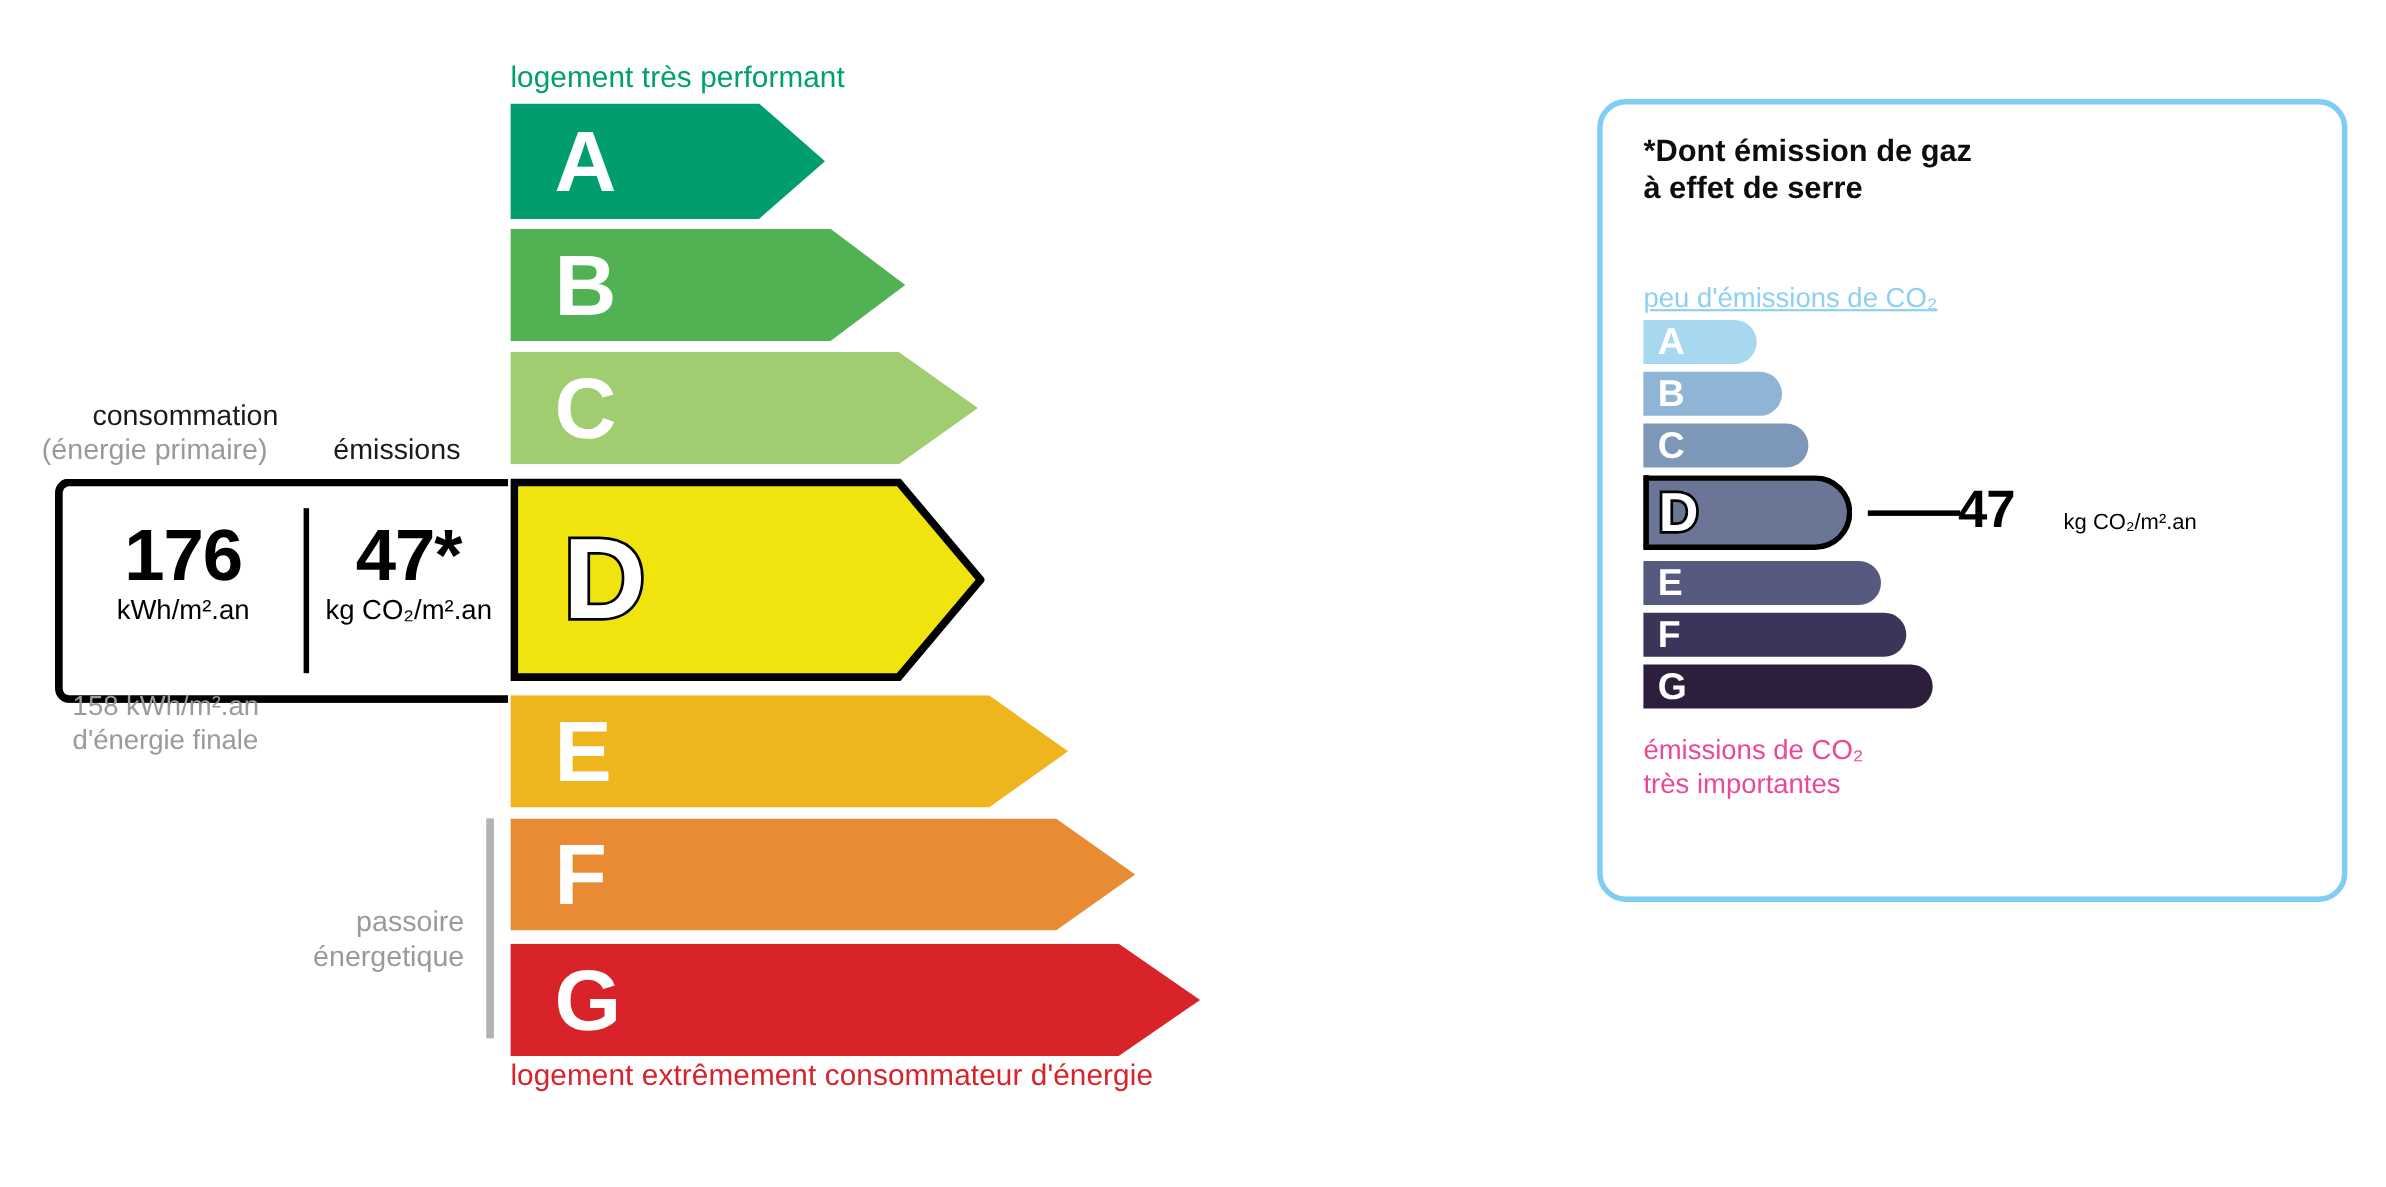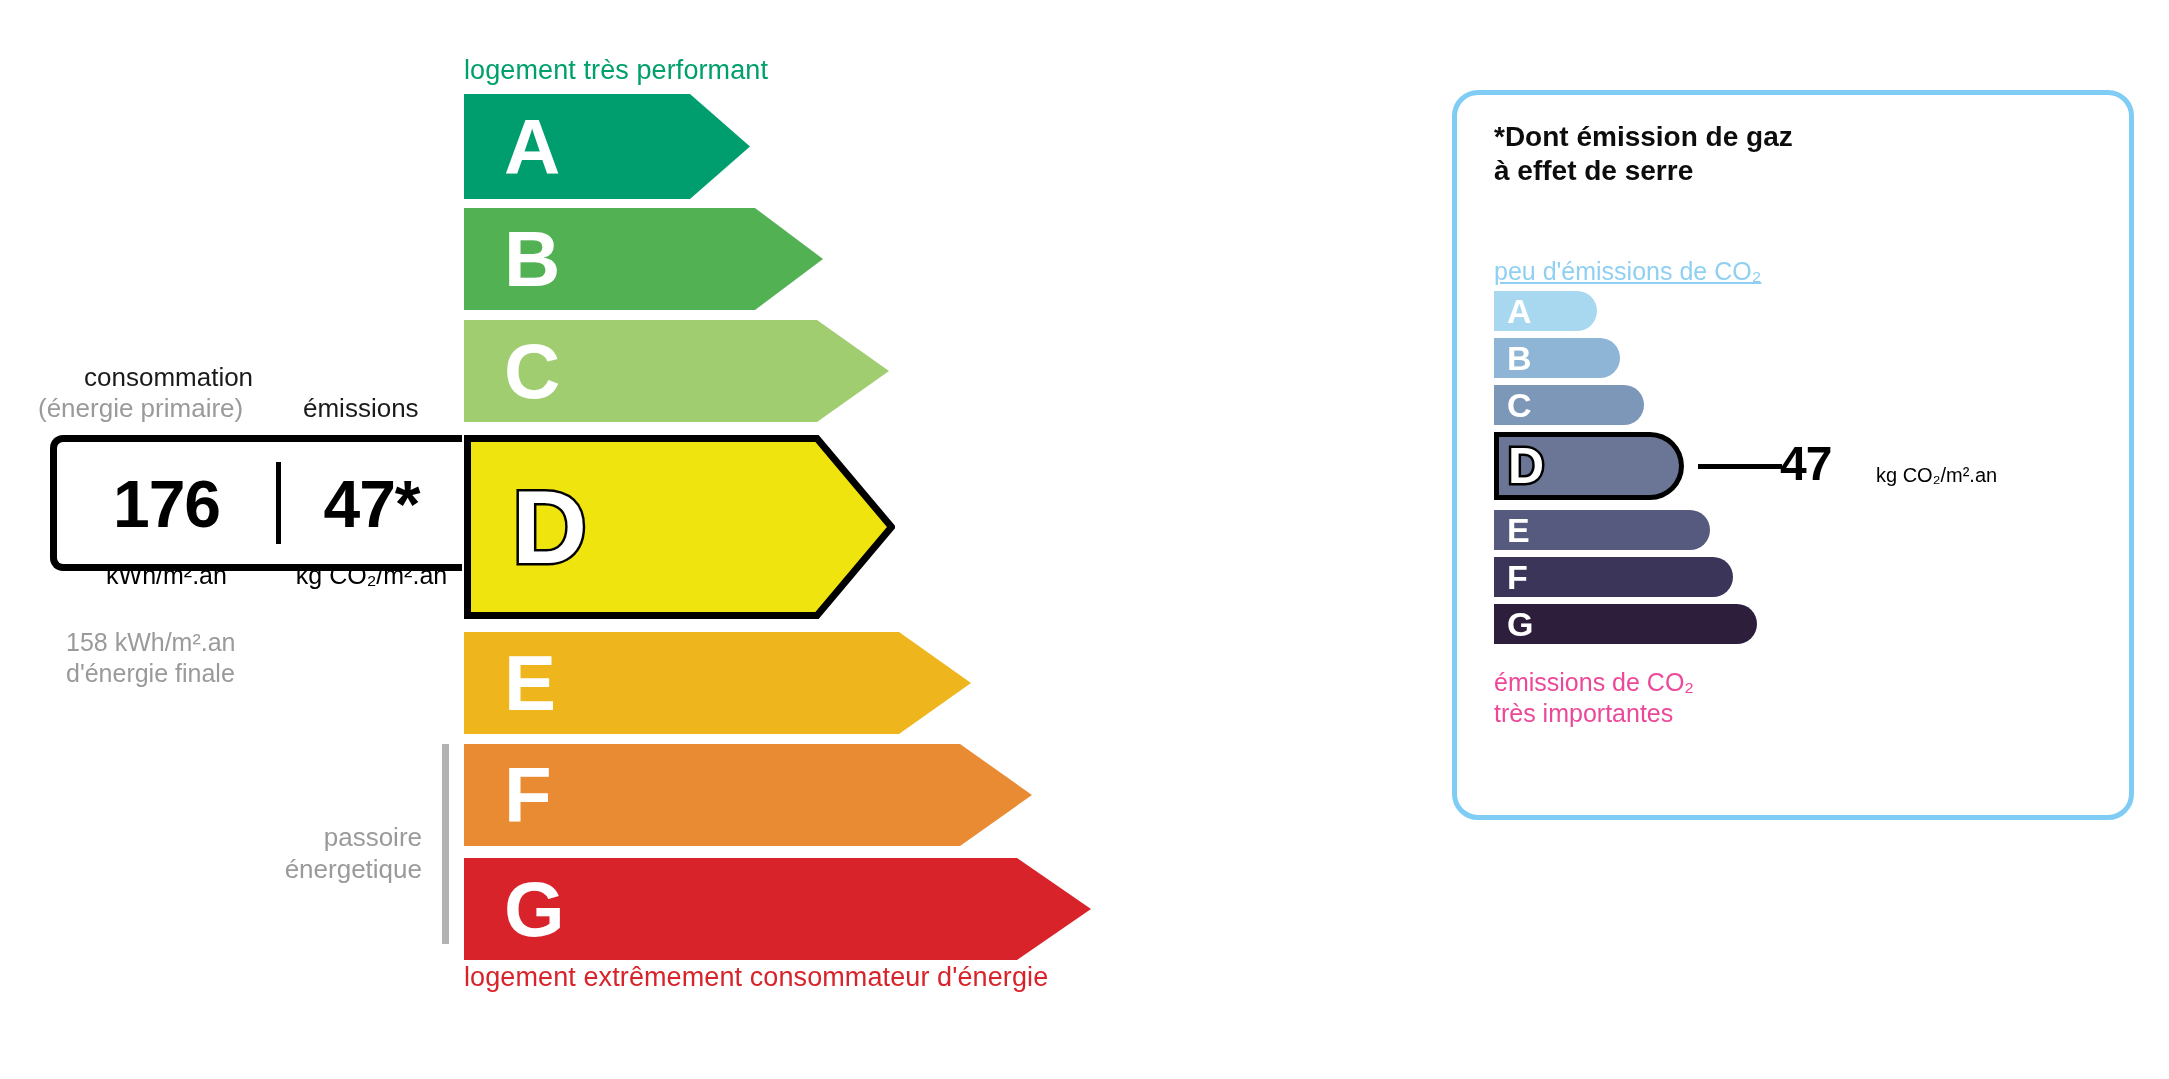--- a/index.html
+++ b/index.html
@@ -76,21 +76,21 @@
     -webkit-text-stroke: 5px #000000;
     paint-order: stroke fill;
   }
 
   
   #consumption-block {
     position: absolute;
     left: 50px;
     top: 435px;
     width: 412px;
-    height: 136px;
+    height: 204px;
     border: 7px solid #000000;
     border-right: none;
     border-radius: 13px 0 0 13px;
     background: #ffffff;
     box-sizing: border-box;
   }
   #consumption-block .divider {
     position: absolute;
     left: 219px;
     top: 20px;
@@ -106,21 +106,21 @@
   .val-cell .big {
     font-size: 66px;
     font-weight: bold;
     line-height: .98;
     color: #000;
     letter-spacing: -1px;
   }
   .val-cell .unit {
     font-size: 25px;
     color: #000;
-    margin-top: 24px;
+    margin-top: 4px;
     white-space: nowrap;
   }
   #cell-primary { left: 0px; width: 219px; }
   #cell-emissions { left: 224px; width: 181px; }
 
   .hdr-label {
     position: absolute;
     font-size: 26px;
     color: #1a1a1a;
     white-space: nowrap;

